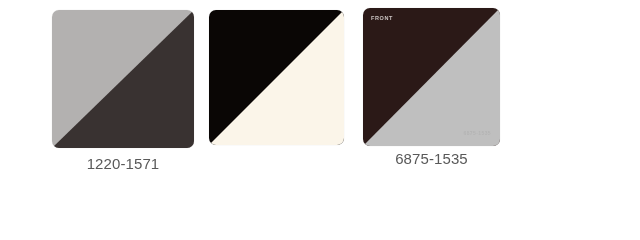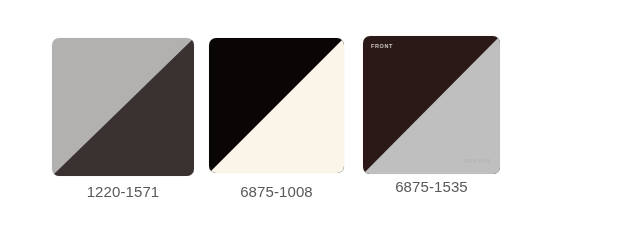--- a/index.html
+++ b/index.html
@@ -19,21 +19,20 @@
     position: absolute;
     left: 0;
     top: 0;
     width: 640px;
     height: 207px;
     background: #ffffff;
   }
 
   .swatch-card {
     position: absolute;
-    margin-top: 28px;
   }
 
   .swatch-tile {
     position: absolute;
     left: 0;
     top: 0;
     width: 100%;
     height: 100%;
     border-radius: 7px;
     overflow: hidden;
@@ -102,21 +101,20 @@
       <div class="swatch-diagonal" id="diag-1" style="background: rgb(57, 50, 49); clip-path: polygon(100% 0px, 100% 100%, 0px 100%);"></div>
     </div>
     <div class="tile-caption" style="top: 145px; color: rgb(89, 89, 89);">1220-1571</div>
   </div>
 
   <div class="swatch-card" style="left:209px; top:10px; width:135px; height:135px;">
     <div class="swatch-tile">
       <div class="swatch-base" id="base-2" style="background: rgb(10, 6, 5);"></div>
       <div class="swatch-diagonal" id="diag-2" style="background: rgb(251, 245, 233); clip-path: polygon(100% 0px, 100% 100%, 0px 100%);"></div>
     </div>
-    <div class="tile-caption" style="top: 145px; color: rgb(89, 89, 89);">6875-1008</div>
   </div>
 
   <div class="swatch-card" style="left:363px; top:8px; width:137px; height:138px;border-radius:8px;">
     <div class="swatch-tile">
       <div class="swatch-base" id="base-3" style="background: rgb(43, 25, 23);"></div>
       <div class="swatch-diagonal" id="diag-3" style="background: rgb(191, 191, 191); clip-path: polygon(100% 0px, 100% 100%, 0px 100%);"></div>
       <div class="tile-corner-label">FRONT</div>
       <div class="tile-corner-mark">6875-1535</div>
     </div>
     <div class="tile-caption" style="top: 142px; color: rgb(89, 89, 89);">6875-1535</div>

